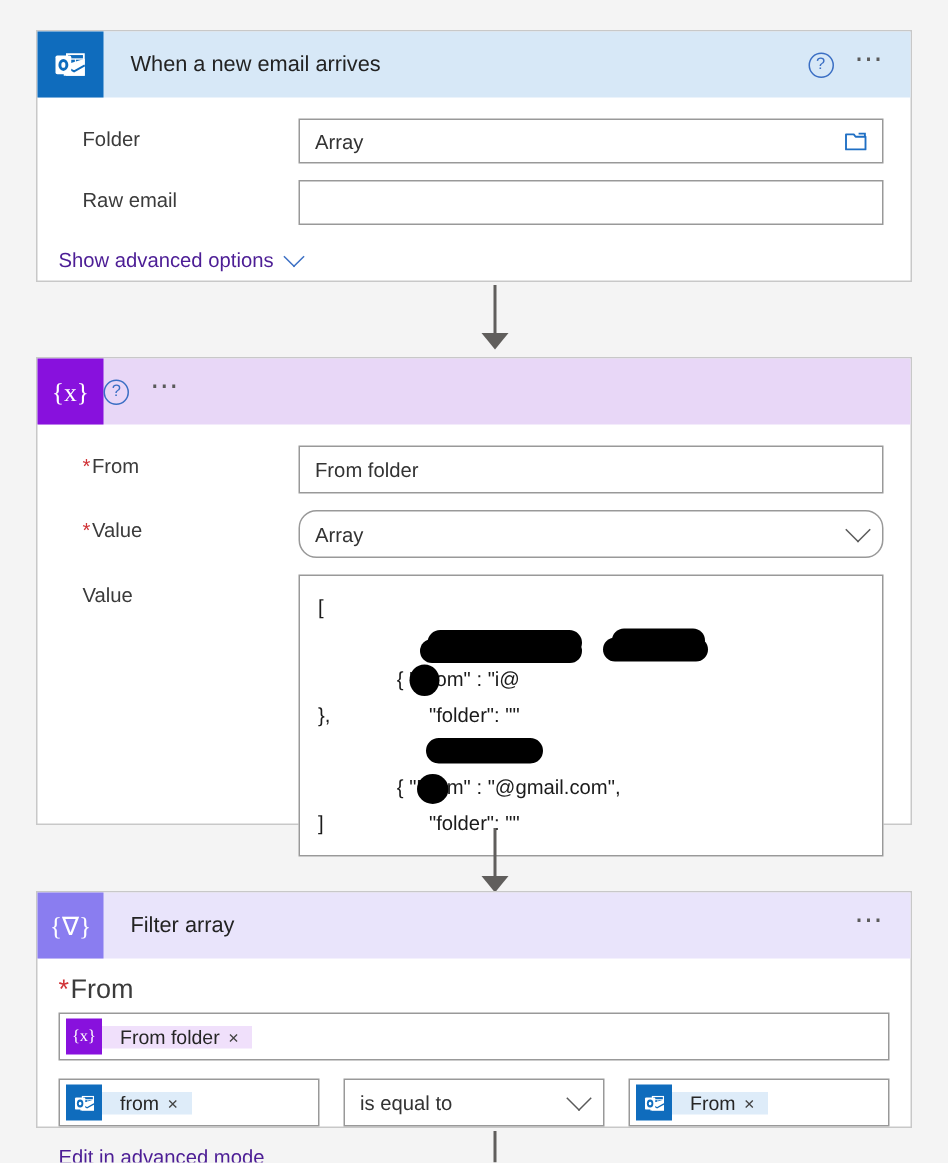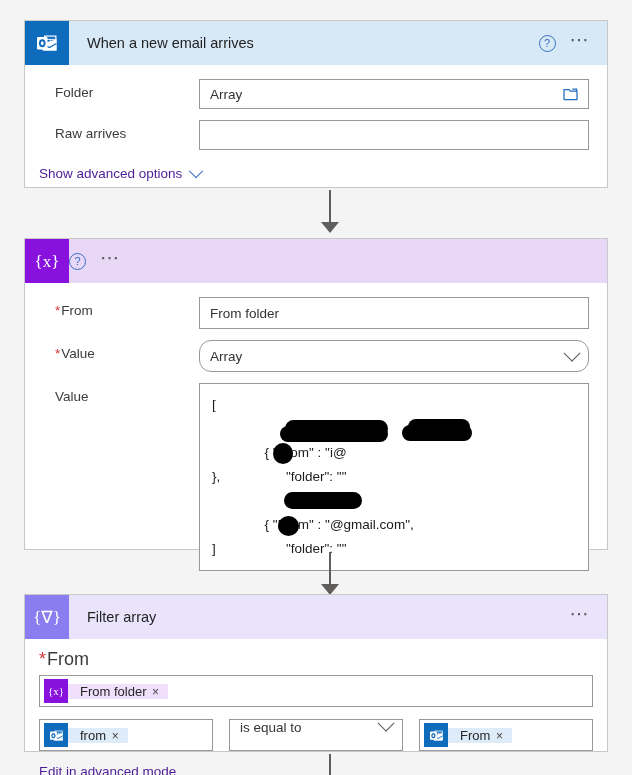--- a/index.html
+++ b/index.html
@@ -232,21 +232,21 @@
   .cond-row {
     display: flex;
     gap: 16px;
     margin-top: 12px;
   }
   .cond-cell { flex: 1 1 0; }
   .cond-select {
     border: 1px solid #999999;
     height: 32px;
     display: flex;
-    align-items: flex-start;
+    align-items: center;
     padding: 0 10px;
     font-size: 13.5px;
     color: #333333;
     box-sizing: border-box;
     gap: 35px;
   }
   .cond-select .val { flex: 1 1 auto; }
 
   
   .connector {
@@ -304,21 +304,21 @@
               <svg width="15" height="13" viewBox="0 0 15 13" aria-hidden="true">
                 <path d="M1 3.2 L1 11.6 L14 11.6 L14 3.2 L7.4 3.2 L6.2 1.6 L1 1.6 Z" fill="none" stroke="#1f6fc4" stroke-width="1.25" stroke-linejoin="round"></path>
                 <path d="M9.4 1.1 L13.6 1.1 L13.6 3.2" fill="none" stroke="#1f6fc4" stroke-width="1.25"></path>
               </svg>
             </span>
           </div>
         </div>
       </div>
 
       <div class="frow">
-        <div class="flabel">Raw arrives</div>
+        <div class="flabel">Raw email</div>
         <div class="fctrl">
           <div class="tbox">
             <span class="val"></span>
           </div>
         </div>
       </div>
 
       <div style="padding-left:0px; margin-top:16px;">
         <span class="link">
           <span>Show advanced options</span>

